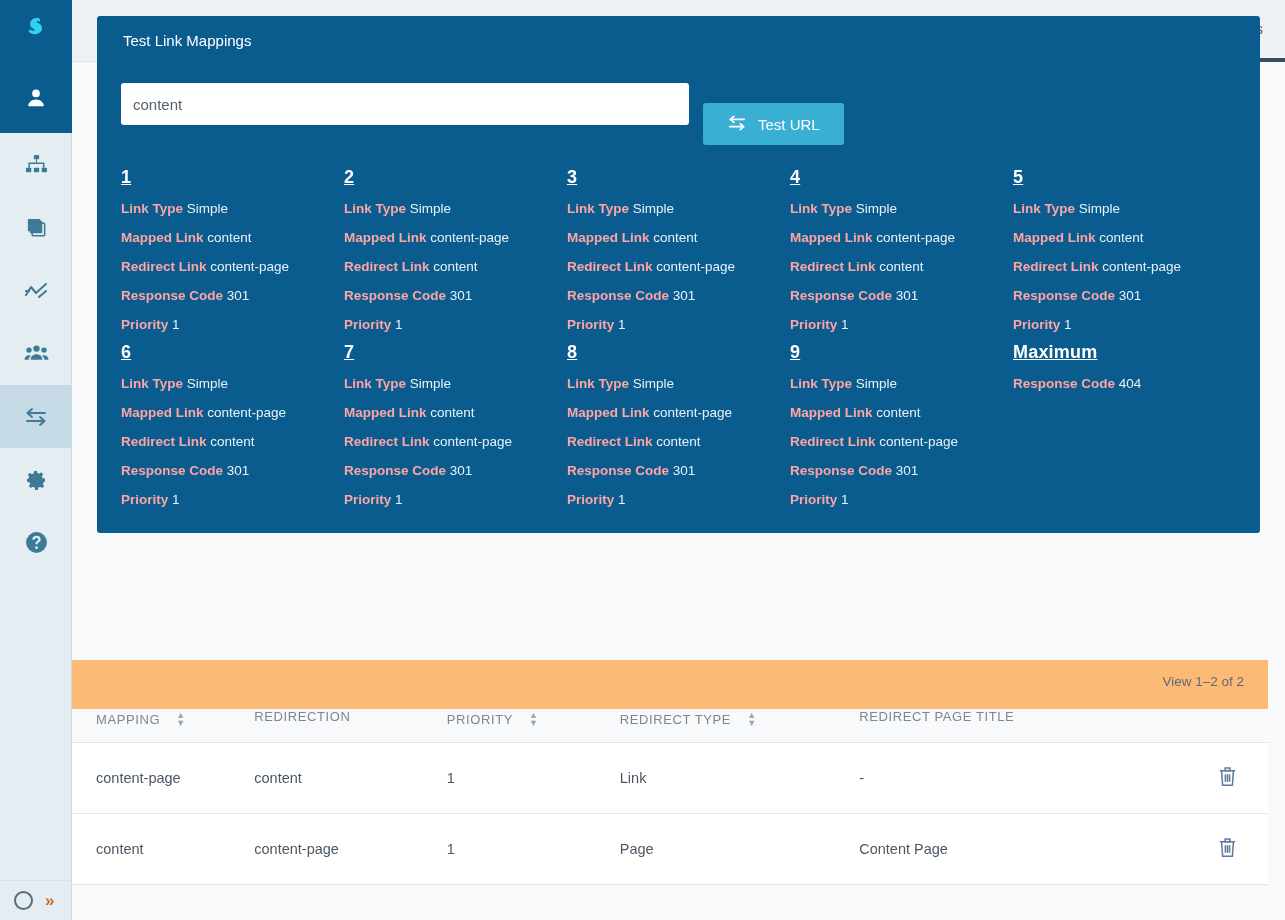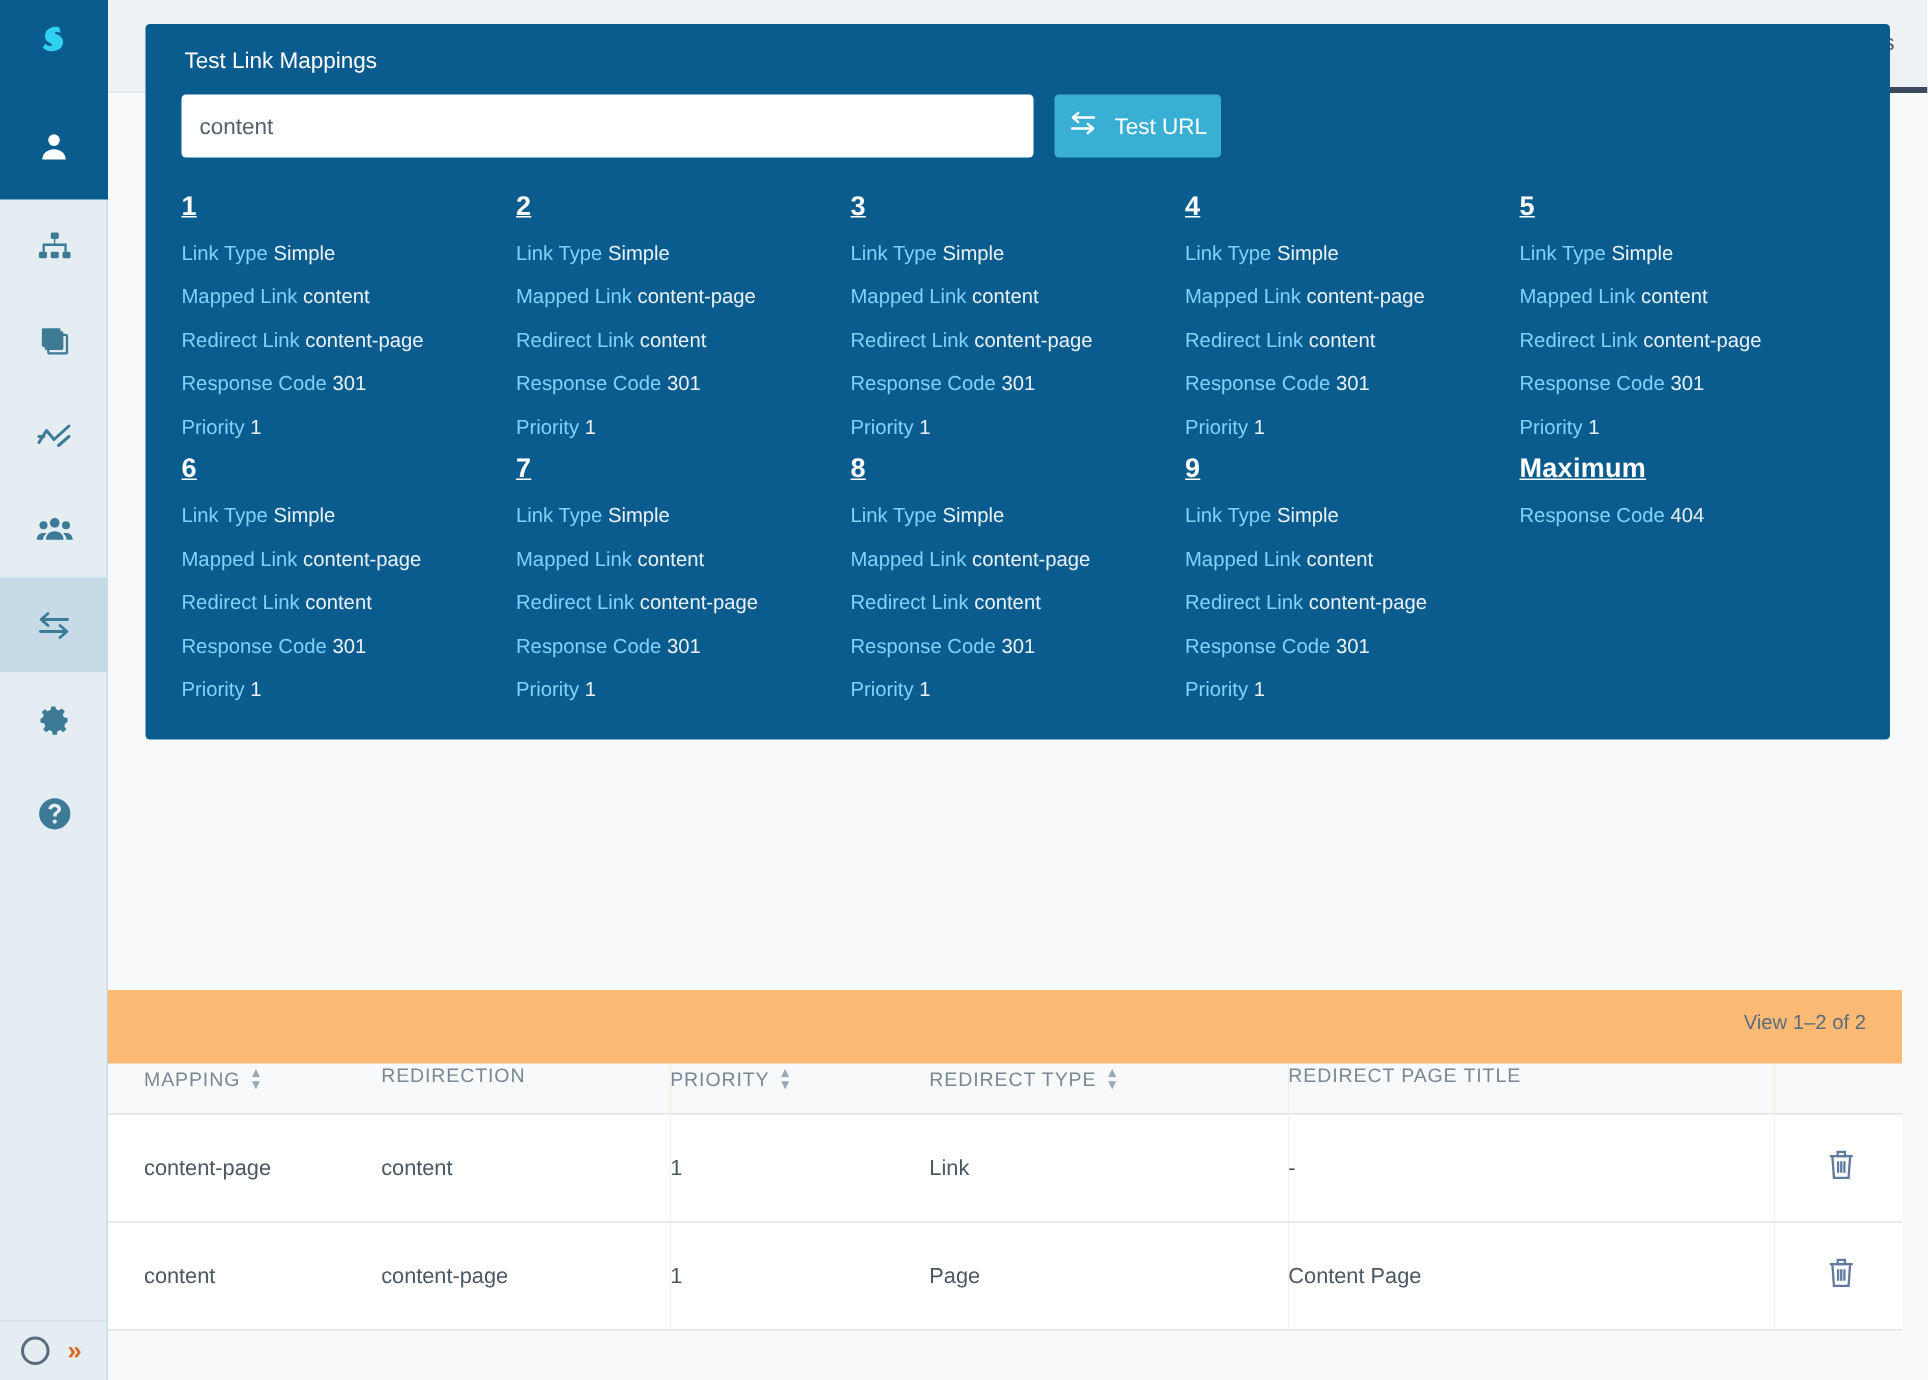--- a/index.html
+++ b/index.html
@@ -101,27 +101,28 @@
     width: 568px; height: 42px;
     border: none; border-radius: 3px;
     background: #ffffff;
     font-size: 15px; color: #55606b;
     padding: 0 12px;
     font-family: "Liberation Sans", sans-serif;
     outline: none;
   }
   #test-url-button {
     margin-left: 14px;
-    height: 42px; padding: 0 9px;
+    height: 42px; padding: 0 24px;
     background: #3aafd4;
     border: none; border-radius: 3px;
     color: #ffffff; font-size: 15px;
     display: flex; align-items: center; gap: 11px;
     cursor: pointer;
     font-family: "Liberation Sans", sans-serif;
+    margin-top: 40px;
   }
 
   .results-grid {
     display: grid;
     grid-template-columns: repeat(5, 1fr);
     column-gap: 0px;
   }
   .result-card { padding-top: 6px; padding-bottom: 4px; padding-right: 12px; }
   .result-num {
     font-size: 18px; font-weight: bold;
@@ -129,21 +130,21 @@
     margin-bottom: 13px; display: inline-block;
     letter-spacing: .2px;
   }
   .result-line {
     font-size: 13.5px;
     margin-bottom: 14px;
     color: #e8f2f8;
     white-space: nowrap;
   }
   .result-line:last-child { margin-bottom: 0; }
-  .result-line b { color: #7dd3fc; font-weight: normal; }
+  .result-line b { color: #fca5a5; font-weight: bold; }
 
   
   #table-area {
     position: absolute;
     left: 0; top: 660px;
     width: 1196px;
     background: #fdba74;
   }
   #view-count {
     text-align: right;
@@ -157,21 +158,21 @@
   #mappings-table thead th {
     text-align: left;
     font-size: 13px; font-weight: normal;
     color: #7b8794;
     letter-spacing: .6px;
     padding: 0 0 18px 0;
     vertical-align: bottom;
     background: #f7f9fb;
   }
   #mappings-table thead tr { border-bottom: 1px solid #e1e7ec; }
-  .th-inner { display: inline-flex; align-items: center; gap: 6px; }
+  .th-inner { display: inline-flex; align-items: center; gap: 16px; }
   .th-sortable { position: relative; top: 3px; }
   .sort-arrows { display: inline-flex; flex-direction: column; gap: 1px; line-height: 0; }
   .sort-arrows span { font-size: 9px; color: #9aa7b4; line-height: 7px; }
 
   #mappings-table tbody td {
     font-size: 14.5px; color: #4b5763;
     padding: 22px 0 22px 0;
     border-bottom: 1px solid #e1e7ec;
     background: #ffffff;
     vertical-align: middle;

